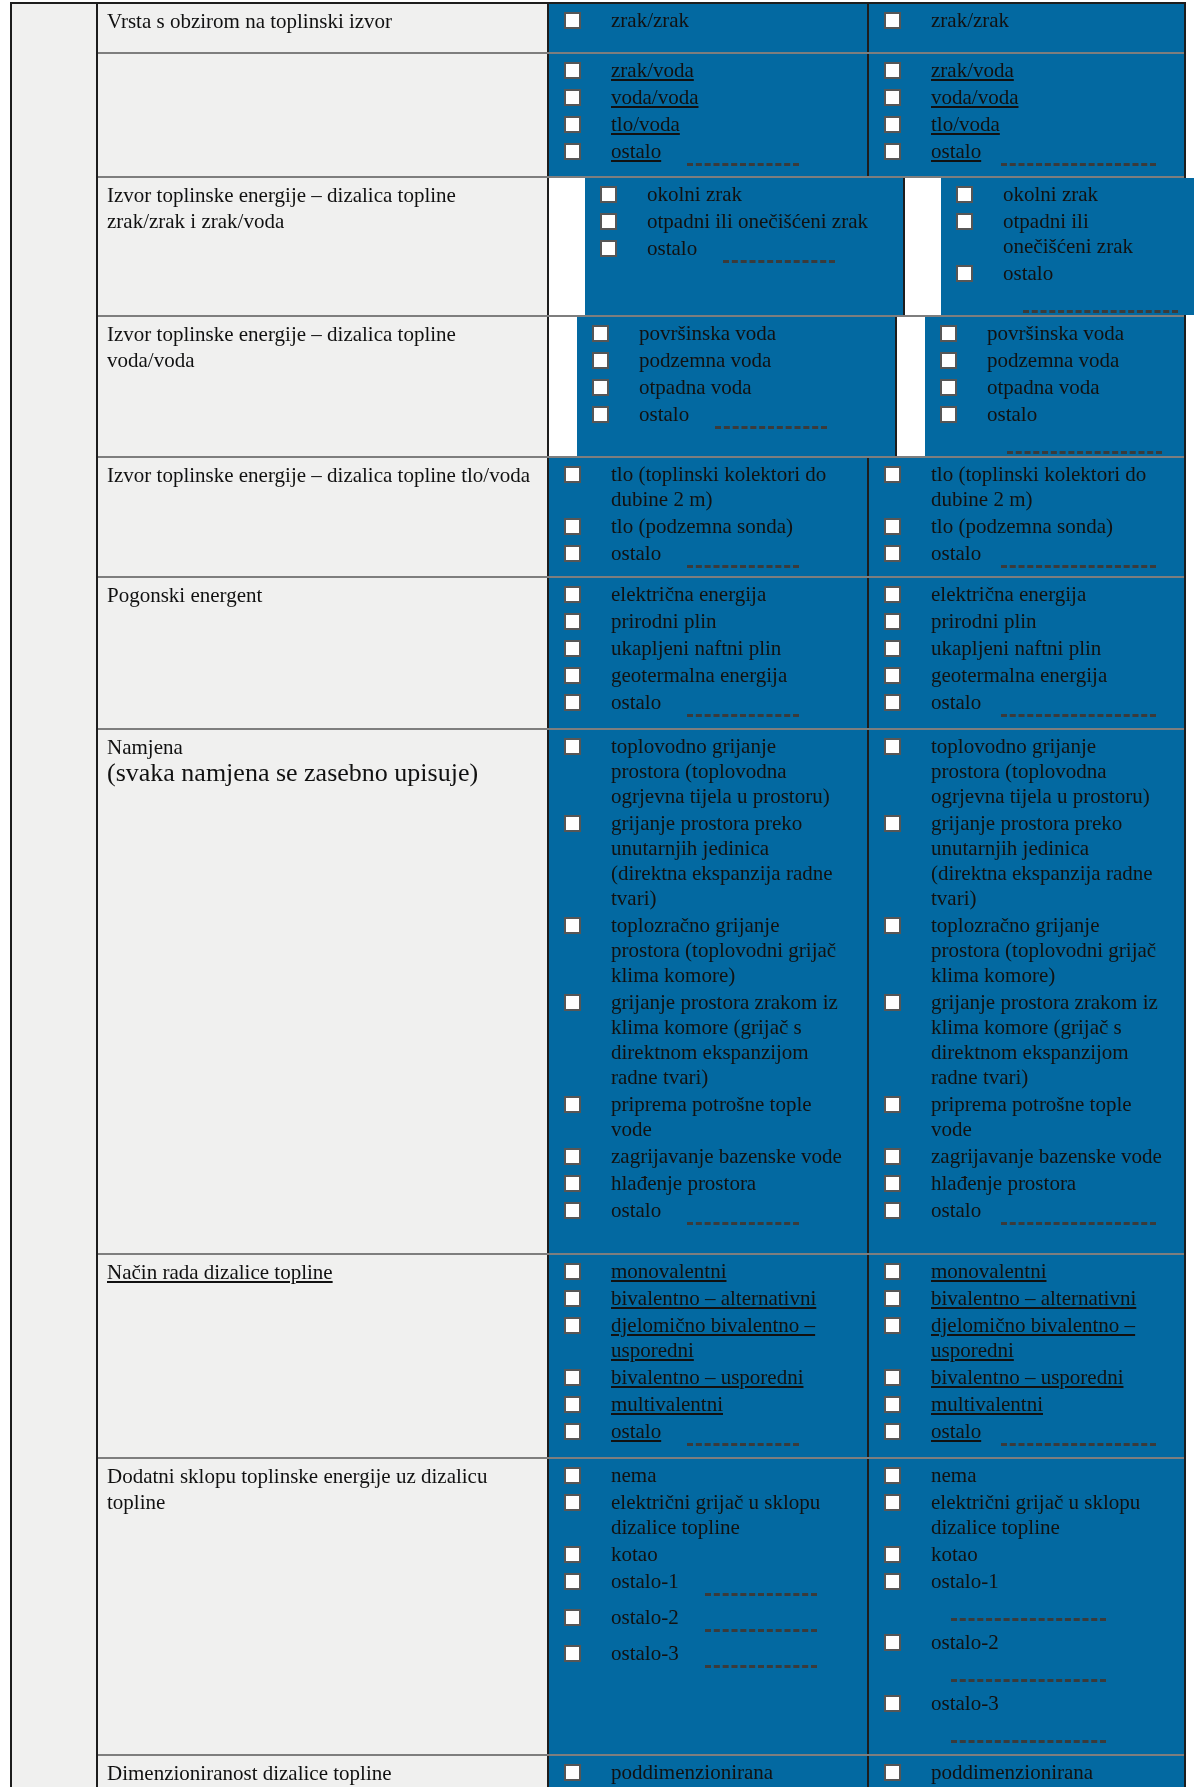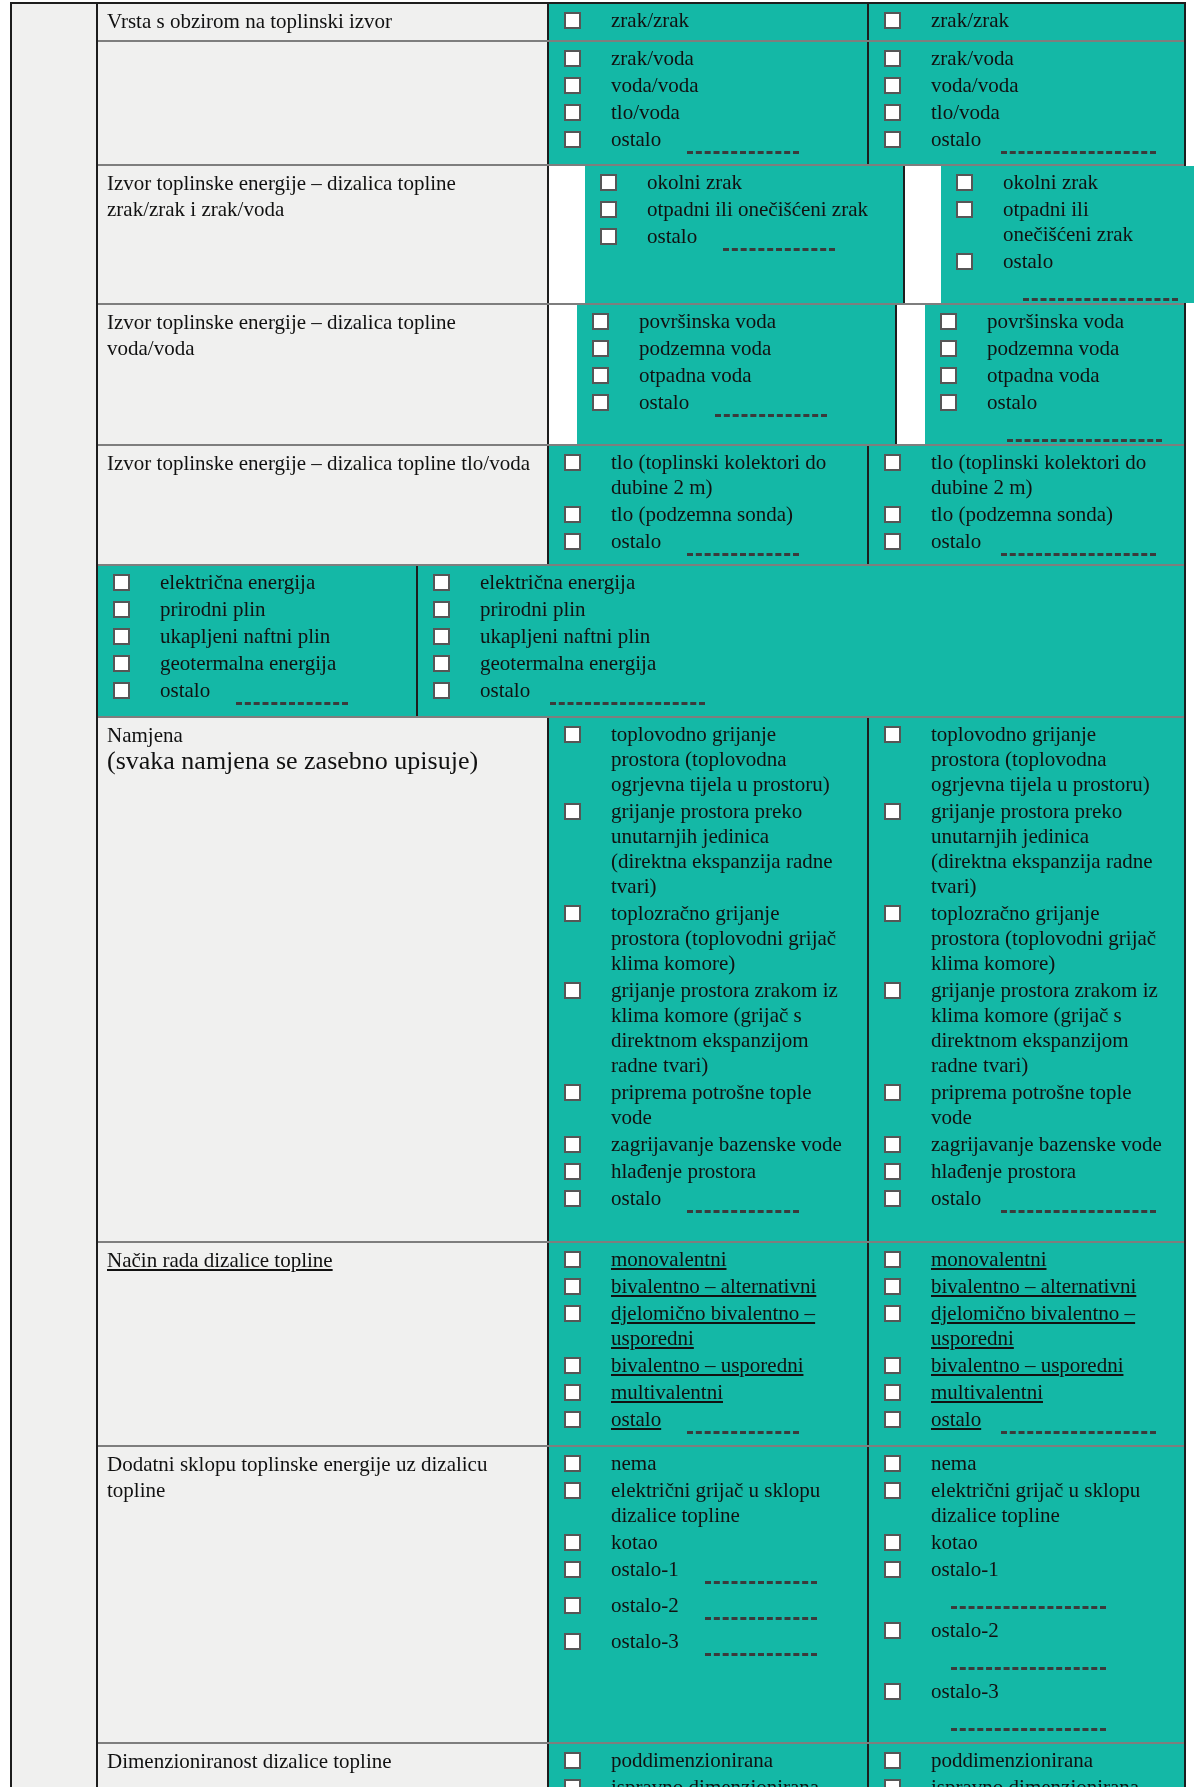--- a/index.html
+++ b/index.html
@@ -30,25 +30,25 @@
     display:flex;
     box-sizing:border-box;
     border-bottom:2px solid #7e7e7e;
   }
   .row:last-child{border-bottom:none;}
   .cell{box-sizing:border-box;}
   .label-cell{
     width:451px;flex:none;
     background:#f0f0ef;
     border-right:2px solid #1d1d1d;
-    padding:4px 14px 6px 9px;
+    padding:4px 14px 18px 9px;
     font-size:21px;line-height:26px;
   }
   .opt-cell{
-    background:#14b8a6;
+    background:#0369a1;
     padding:4px 20px 2px 15px;
   }
   .opt-cell.col3{width:320px;flex:none;border-right:2px solid #1d1d1d;}
   .opt-cell.col4{flex:1;padding-right:16px;}
   .option{
     display:flex;
     align-items:flex-start;
     margin-bottom:2px;
     font-size:21px;line-height:25px;
   }
@@ -90,21 +90,21 @@
     <span class="opt-label"><span class="opt-text">zrak/zrak</span></span>
   </div>
         </div>
     <div class="cell opt-cell col4">
           <div class="option">
     <span class="cb"></span>
     <span class="opt-label"><span class="opt-text">zrak/zrak</span></span>
   </div>
         </div>
   </div>
-      <div class="row row-1" style="min-height: 124px;">
+      <div class="row row-1" style="min-height: 124px; text-decoration: underline;">
     <div class="cell label-cell">
       <div class="label"></div>
 
     </div>
     <div class="cell opt-cell col3">
           <div class="option">
     <span class="cb"></span>
     <span class="opt-label"><span class="opt-text">zrak/voda</span></span>
   </div>
           <div class="option">
@@ -243,20 +243,24 @@
     <span class="cb"></span>
     <span class="opt-label"><span class="opt-text">tlo (podzemna sonda)</span></span>
   </div>
           <div class="option has-dash">
     <span class="cb"></span>
     <span class="opt-label"><span class="opt-text">ostalo</span><span class="dash"></span></span>
   </div>
         </div>
   </div>
       <div class="row row-5" style="min-height: 152px;">
+    <div class="cell label-cell">
+      <div class="label">Pogonski energent</div>
+
+    </div>
     <div class="cell opt-cell col3">
           <div class="option">
     <span class="cb"></span>
     <span class="opt-label"><span class="opt-text">električna energija</span></span>
   </div>
           <div class="option">
     <span class="cb"></span>
     <span class="opt-label"><span class="opt-text">prirodni plin</span></span>
   </div>
           <div class="option">

